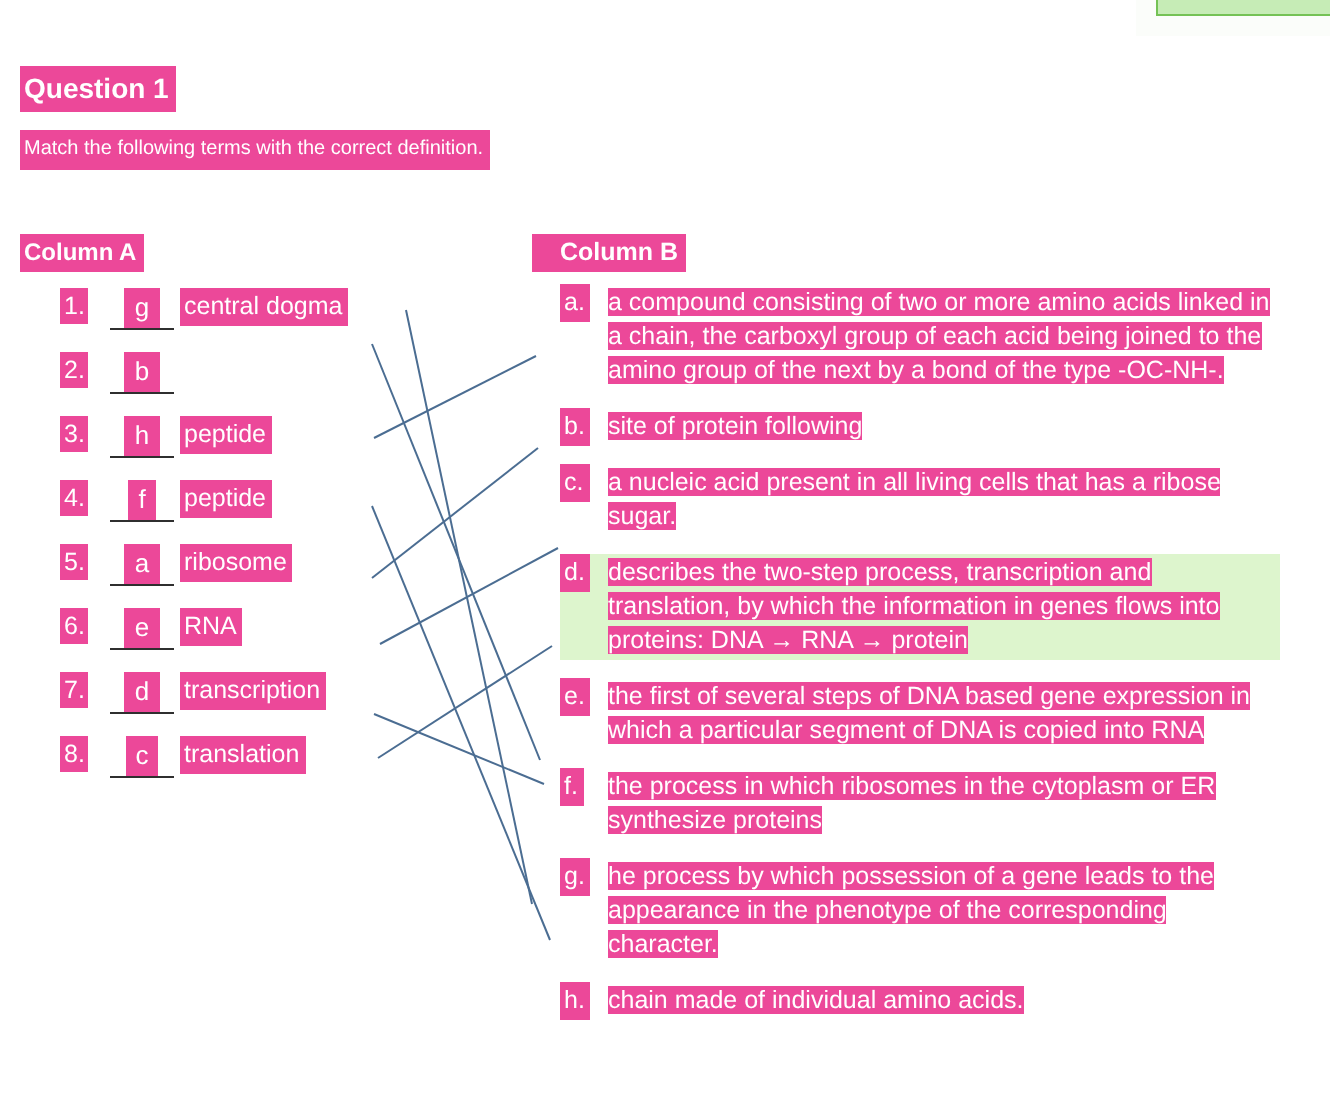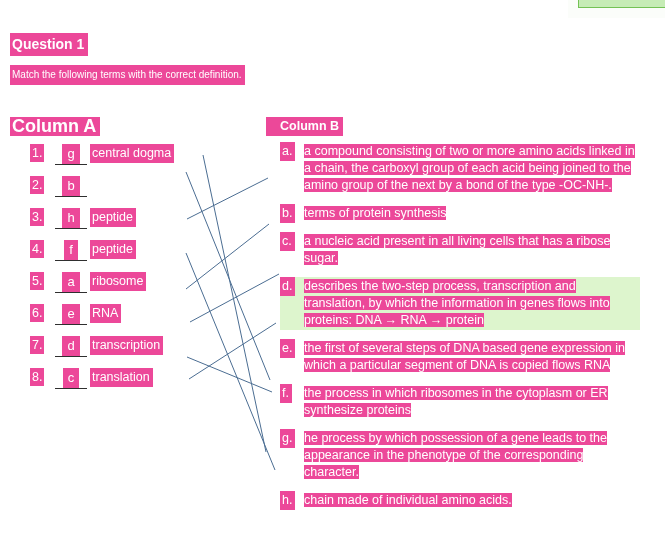--- a/index.html
+++ b/index.html
@@ -63,21 +63,21 @@
     font-size: 10px;
     line-height: 18px;
     padding: 1px 3px 1px 2px;
   }
 
   
   #col-a-heading {
     position: absolute;
     left: 10px;
     top: 117px;
-    font-size: 18px;
+    font-size: 12px;
     font-weight: bold;
     line-height: 17px;
     padding: 1px 4px 1px 2px;
   }
   #col-b-heading {
     position: absolute;
     left: 266px;
     top: 117px;
     font-size: 12.5px;
     font-weight: bold;
@@ -239,33 +239,33 @@
   </div>
 </div>
 
 <div id="column-b">
   <div class="b-row">
     <span class="b-letter hl">a.</span>
     <div class="b-text"><span class="hl">a compound consisting of two or more amino acids linked in a chain, the carboxyl group of each acid being joined to the amino group of the next by a bond of the type -OC-NH-.</span></div>
   </div>
   <div class="b-row">
     <span class="b-letter hl">b.</span>
-    <div class="b-text"><span class="hl">terms of protein synthesis</span></div>
+    <div class="b-text"><span class="hl">site of protein following</span></div>
   </div>
   <div class="b-row">
     <span class="b-letter hl">c.</span>
     <div class="b-text"><span class="hl">a nucleic acid present in all living cells that has a ribose sugar.</span></div>
   </div>
   <div class="b-row correct">
     <span class="b-letter hl">d.</span>
     <div class="b-text"><span class="hl">describes the two-step process, transcription and translation, by which the information in genes flows into proteins: DNA → RNA → protein</span></div>
   </div>
   <div class="b-row">
     <span class="b-letter hl">e.</span>
-    <div class="b-text"><span class="hl">the first of several steps of DNA based gene expression in which a particular segment of DNA is copied flows RNA</span></div>
+    <div class="b-text"><span class="hl">the first of several steps of DNA based gene expression in which a particular segment of DNA is copied into RNA</span></div>
   </div>
   <div class="b-row">
     <span class="b-letter hl">f.</span>
     <div class="b-text"><span class="hl">the process in which ribosomes in the cytoplasm or ER synthesize proteins</span></div>
   </div>
   <div class="b-row">
     <span class="b-letter hl">g.</span>
     <div class="b-text"><span class="hl">he process by which possession of a gene leads to the appearance in the phenotype of the corresponding character.</span></div>
   </div>
   <div class="b-row">

